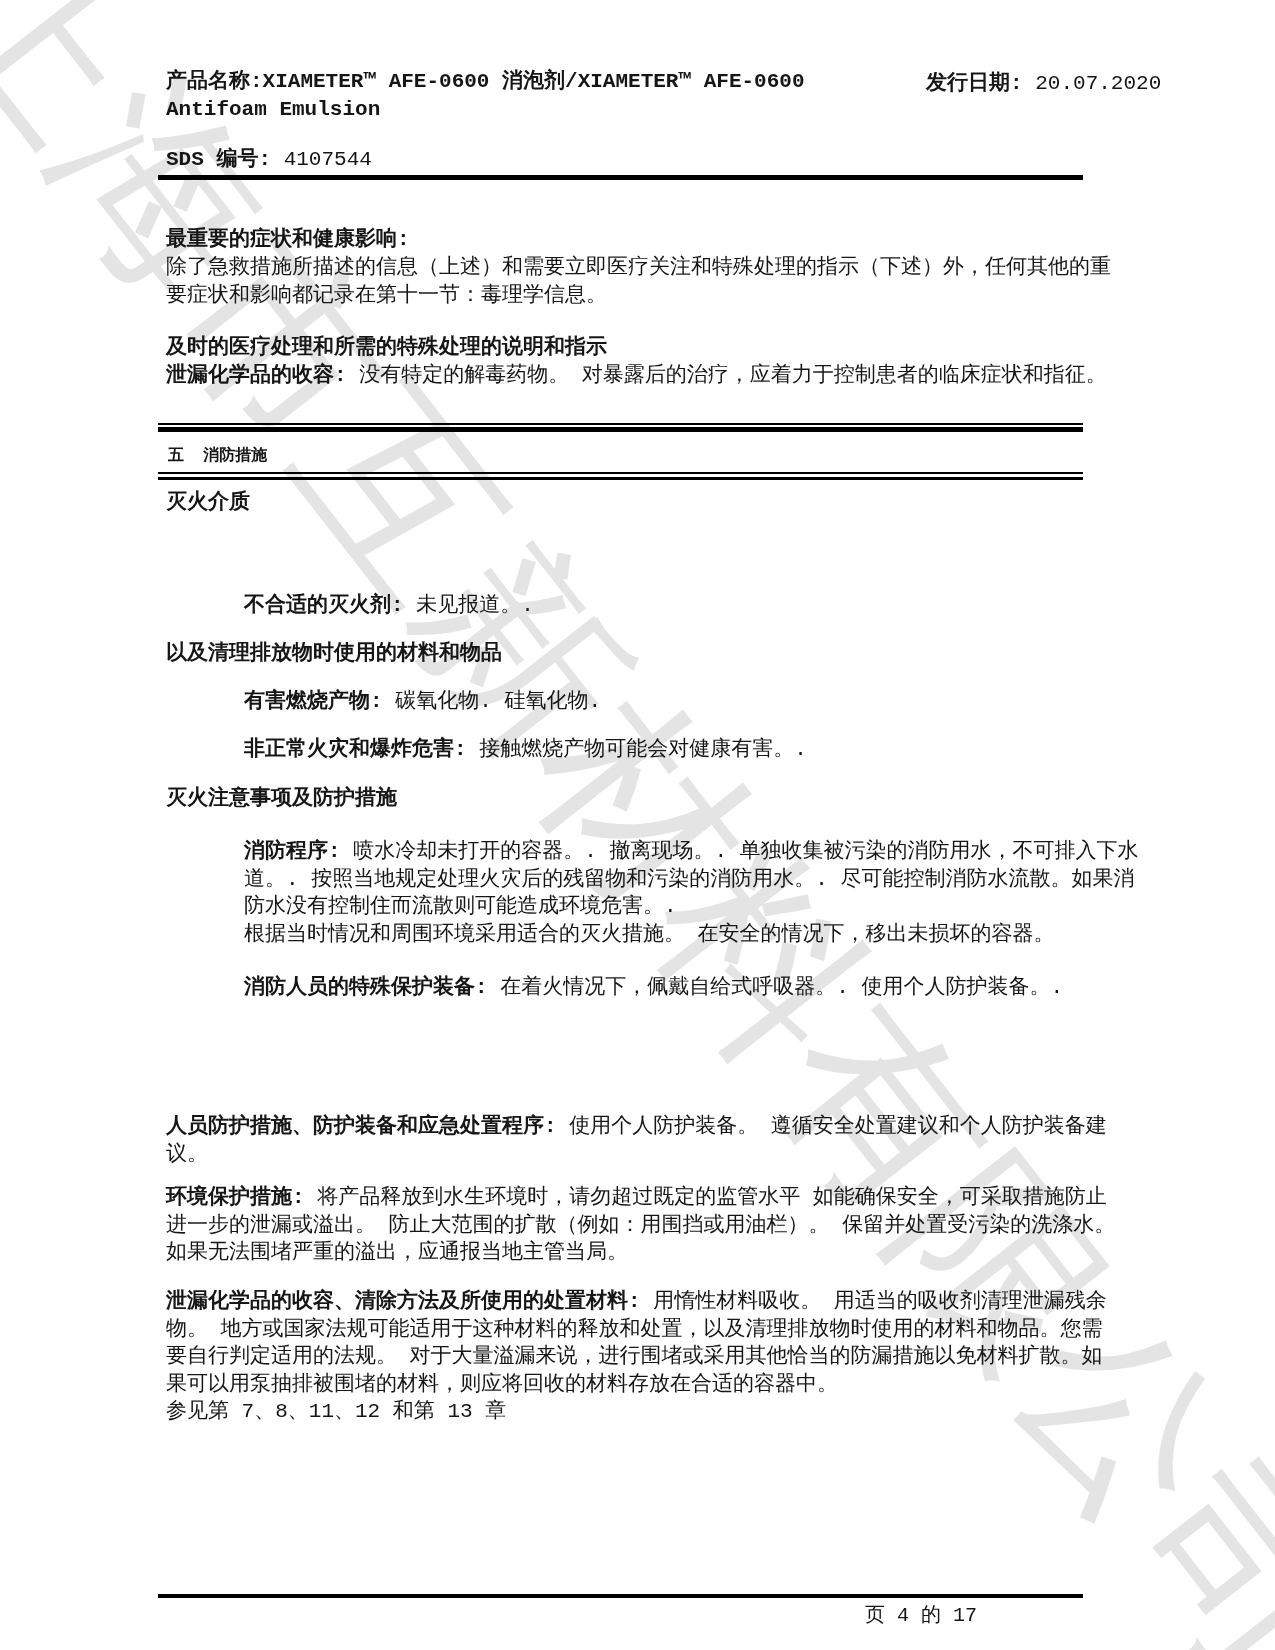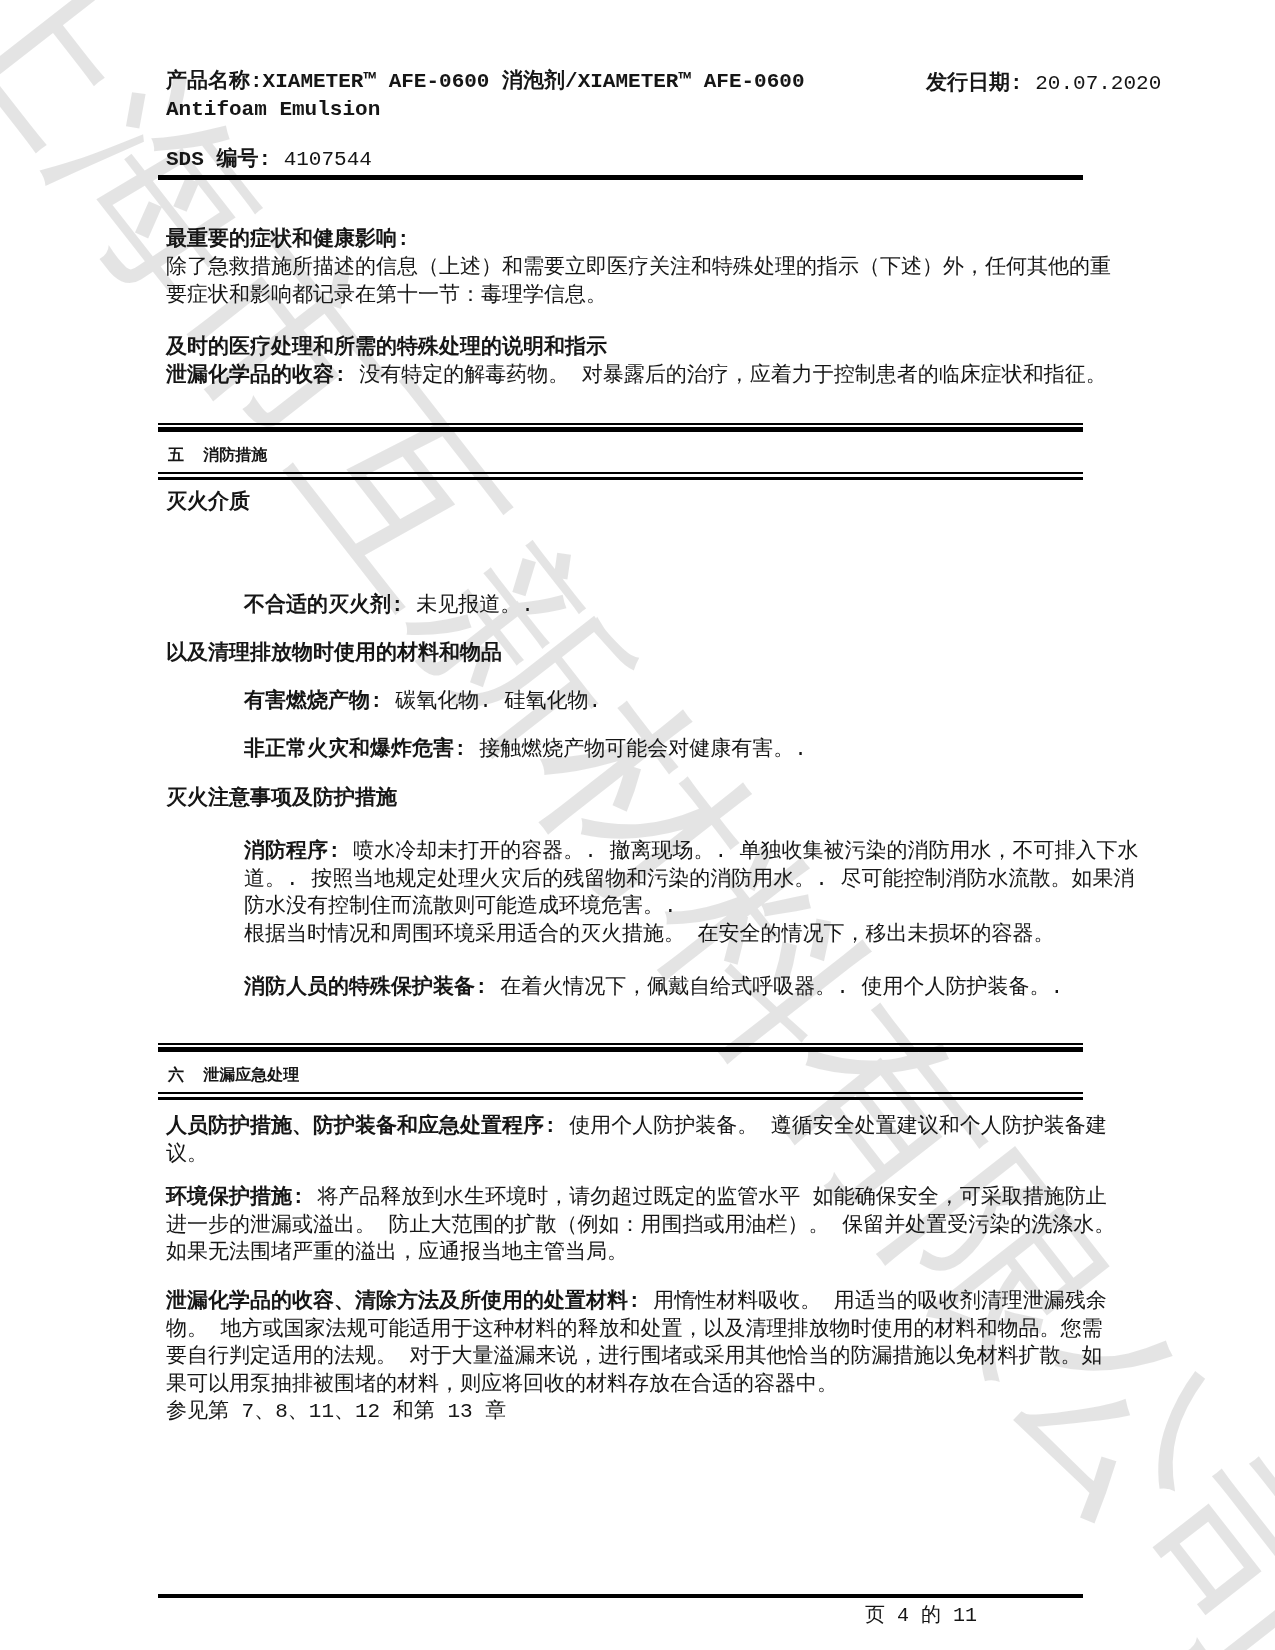--- a/index.html
+++ b/index.html
@@ -107,40 +107,31 @@
 
     <div class="h" style="top:785px;">灭火注意事项及防护措施</div>
 
     <div class="pi" style="top:838px;"><b>消防程序:</b><span> 喷水冷却未打开的容器。. 撤离现场。. 单独收集被污染的消防用水，不可排入下水
 道。. 按照当地规定处理火灾后的残留物和污染的消防用水。. 尽可能控制消防水流散。如果消
 防水没有控制住而流散则可能造成环境危害。.
 根据当时情况和周围环境采用适合的灭火措施。  在安全的情况下，移出未损坏的容器。</span></div>
 
     <div class="pi" style="top:974px;"><b>消防人员的特殊保护装备:</b><span> 在着火情况下，佩戴自给式呼吸器。. 使用个人防护装备。.</span></div>
 
-    <div class="sec" style="top:1043px;">
-      <div class="rl-thin"></div>
-      <div class="rl-gap"></div>
-      <div class="rl-thick"></div>
-      <div class="sec-title">六  泄漏应急处理</div>
-      <div class="rl-thin"></div>
-      <div class="rl-gap3"></div>
-      <div class="rl-thin2"></div>
-    </div>
 
     <div class="p" style="top:1184px;"><b>环境保护措施:</b><span> 将产品释放到水生环境时，请勿超过既定的监管水平  如能确保安全，可采取措施防止
 进一步的泄漏或溢出。  防止大范围的扩散（例如：用围挡或用油栏）。  保留并处置受污染的洗涤水。
 如果无法围堵严重的溢出，应通报当地主管当局。</span></div>
 
     <div class="p" style="top:1113px;"><b>人员防护措施、防护装备和应急处置程序:</b><span> 使用个人防护装备。  遵循安全处置建议和个人防护装备建
 议。</span></div>
 
     <div class="p" style="top:1288px;"><b>泄漏化学品的收容、清除方法及所使用的处置材料:</b><span> 用惰性材料吸收。  用适当的吸收剂清理泄漏残余
 物。  地方或国家法规可能适用于这种材料的释放和处置，以及清理排放物时使用的材料和物品。您需
 要自行判定适用的法规。  对于大量溢漏来说，进行围堵或采用其他恰当的防漏措施以免材料扩散。如
 果可以用泵抽排被围堵的材料，则应将回收的材料存放在合适的容器中。
 参见第 7、8、11、12 和第 13 章</span></div>
 
     <div class="rule" style="top:1594px;height:4px;"></div>
-    <div class="footer-text">页 4 的 11</div>
+    <div class="footer-text">页 4 的 17</div>
 
   </div>
 </div>
 
 </body></html>

